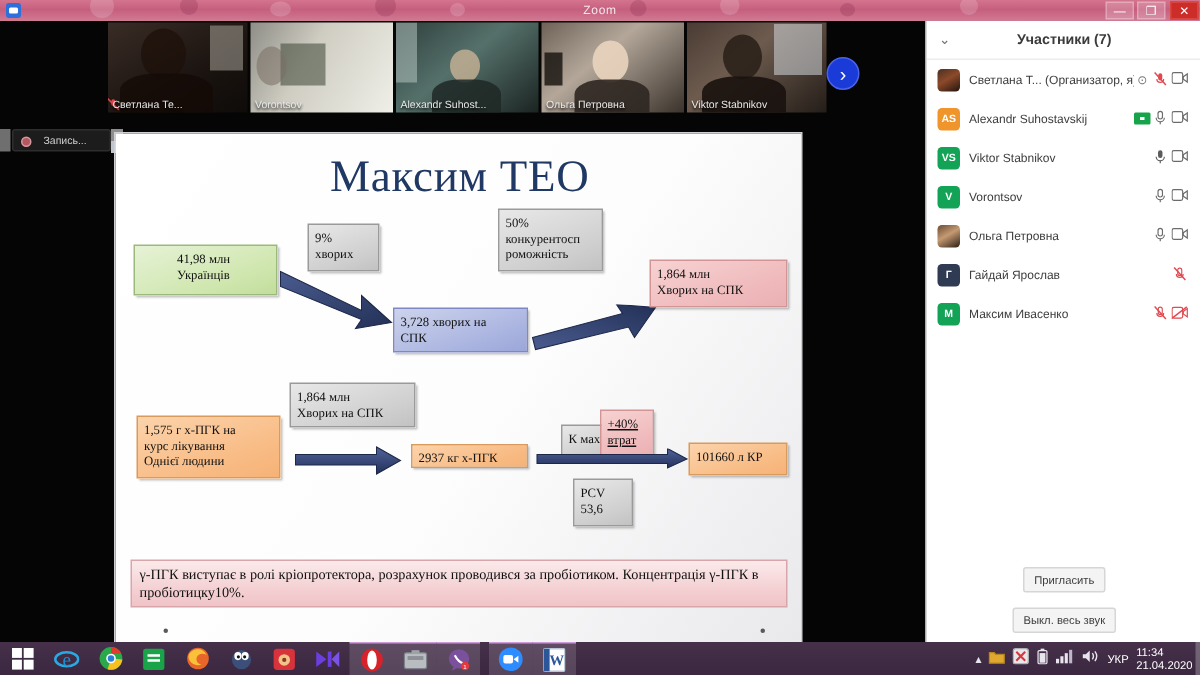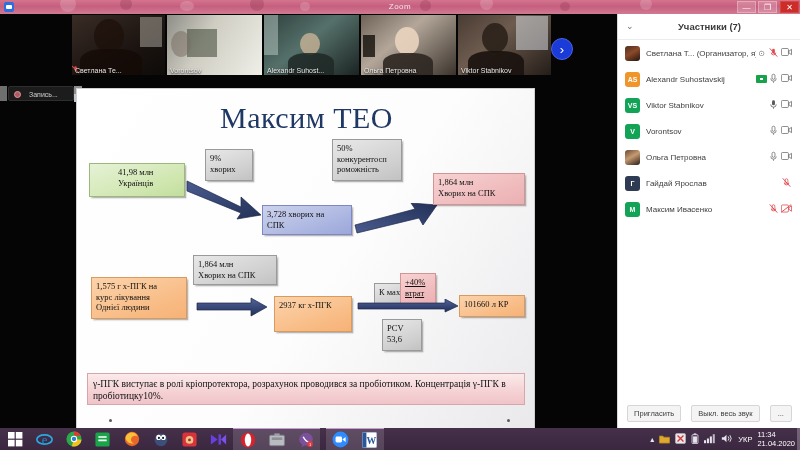--- a/index.html
+++ b/index.html
@@ -177,21 +177,21 @@
     flex: 0 0 auto; width: 11px; height: 8px; background: #17a34a; border-radius: 1px;
     position: relative;
   }
   .greenchip:after {
     content:""; position:absolute; left:4px; top:3px; width:3px; height:2px; background:#fff;
   }
   .hostmark { flex: 0 0 auto; width: 11px; text-align:center; font-size: 8px; color:#7a7a7a; }
 
   #panel-foot {
     position: absolute; left: 0; bottom: 0; width: 183px; height: 30px;
-    display: flex; align-items: center; justify-content: center; gap: 10px;
+    display: flex; align-items: center; justify-content: center; gap: 10px; flex-direction: column;
   }
   .pbtn {
     font-size: 7.5px; color: #3d3d3d; background: #f4f4f4;
     border: 1px solid #d6d6d6; border-radius: 2px; padding: 3px 6px;
     white-space: nowrap;
   }
   .pbtn.dots { padding: 3px 7px; }
 
   
   #taskbar {
@@ -330,21 +330,21 @@
         <defs>
             <linearGradient id="ag3" x1="0" y1="0" x2="0" y2="1">
           <stop offset="0" stop-color="#51639a"></stop>
               <stop offset="1" stop-color="#22305a"></stop>
         </linearGradient>
           </defs>
         <path d="M2 6 L56 6 L56 1 L72 10 L56 19 L56 13 L2 13 Z" fill="url(#ag3)" stroke="#1d2748" stroke-width="0.7"></path>
       </svg>
     </div>
 
-    <div class="box b-orange" style="left:197px;top:207px;width:78px;height:36px;">2937 кг х-ПГК</div>
+    <div class="box b-orange" style="left:197px;top:207px;width:78px;height:16px;">2937 кг х-ПГК</div>
 
     <div class="box b-gray" style="left:297px;top:194px;width:40px;height:22px;">К мах</div>
 
     <div class="box b-pink" style="left:323px;top:184px;width:36px;height:32px;text-decoration:underline;">+40%<br>втрат</div>
 
     <div class="arrow" style="left:280px;top:210px;">
       <svg width="104" height="14" viewBox="0 0 104 14">
         <defs>
             <linearGradient id="ag4" x1="0" y1="0" x2="0" y2="1">
           <stop offset="0" stop-color="#51639a"></stop>

